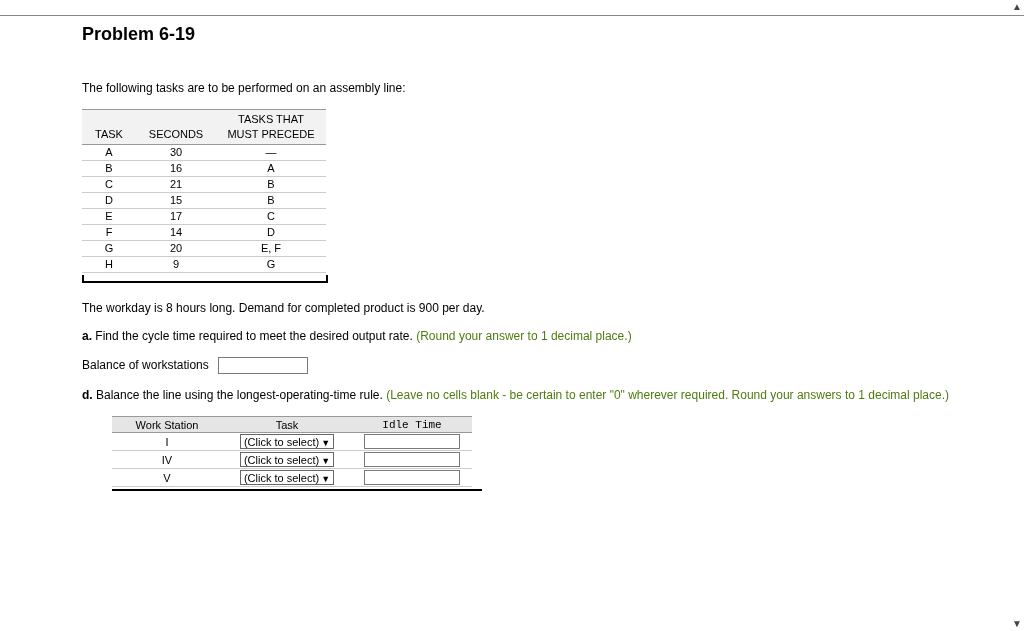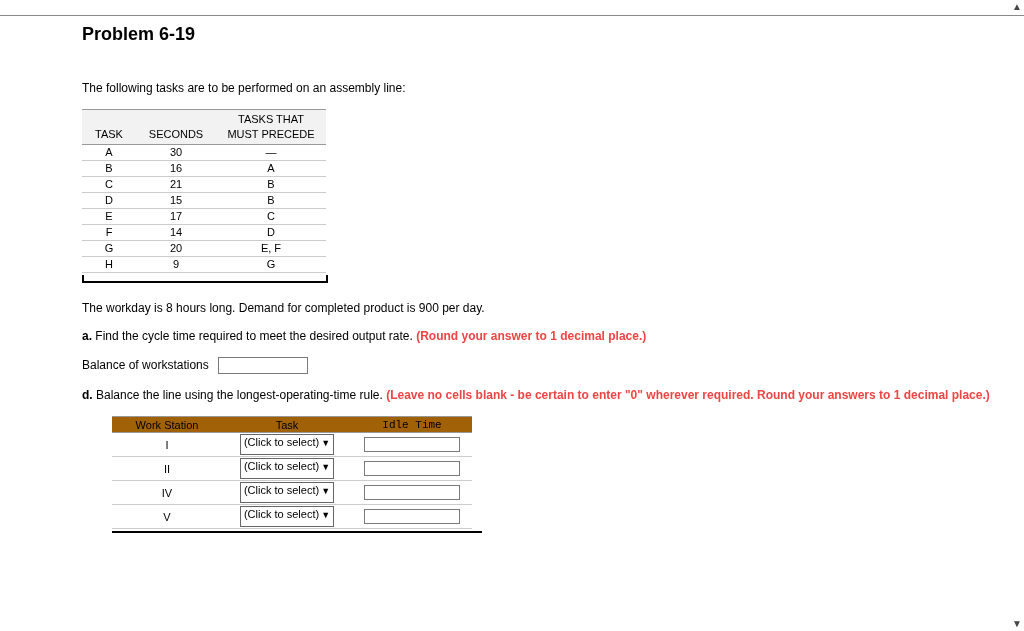--- a/index.html
+++ b/index.html
@@ -80,61 +80,61 @@
     position:absolute;
     bottom:0;
     width:2px;
     height:6px;
     background:#000;
   }
   .bracket::before{left:0;}
   .bracket::after{right:0;}
   p.line { margin: 0 0 14px 0; }
   .bold { font-weight: bold; }
-  .red { color: #ef4444; font-weight: bold; }
+  .red { color: #4d7c0f; font-weight: normal; }
   .answer-row { margin: 0 0 14px 0; }
   .label-left { display:inline-block; }
   input.text-in {
     width: 90px;
     height: 17px;
     border: 1px solid #7a7a7a;
     font-size: 12px;
     padding: 0 3px;
     vertical-align: middle;
     margin: 0 6px;
   }
   .ws-table {
     border-collapse: collapse;
     font-size: 11px;
     margin-left: 30px;
     margin-top: 6px;
   }
   .ws-table th {
     border-top: 1px solid #999;
     border-bottom: 1px solid #999;
-    background: #a16207;
+    background: #e5e5e5;
     font-weight: normal;
     padding: 1px 8px;
     height:16px;
   }
   .ws-table td {
     border-bottom: 1px solid #ccc;
     padding: 1px 8px;
     text-align: center;
     height:17px;
   }
   .ws-table .col-ws { width: 110px; }
   .ws-table .col-tk { width: 130px; }
   .ws-table .col-idle { width: 120px; font-family: Liberation Mono, monospace; }
   .sel {
     display:inline-block;
     border:1px solid #666;
     font-size:11px;
     padding:0 3px;
-    height:21px;
+    height:15px;
     line-height:15px;
     background:#fff;
     cursor:pointer;
     white-space:nowrap;
   }
   .sel .caret{ font-size:9px; margin-left:2px; }
   .idle-in {
     width: 96px;
     height: 15px;
     border: 1px solid #7a7a7a;
@@ -240,25 +240,20 @@
         <th class="col-idle">Idle Time</th>
       </tr>
     </thead>
     <tbody>
       <tr>
         <td>I</td>
         <td><span class="sel"><span>(Click to select)</span><span class="caret">▼</span></span></td>
         <td><input class="idle-in" type="text" style=""></td>
       </tr>
       <tr>
-        <td>II</td>
-        <td><span class="sel"><span>(Click to select)</span><span class="caret">▼</span></span></td>
-        <td><input class="idle-in" type="text" style=""></td>
-      </tr>
-      <tr>
         <td>IV</td>
         <td><span class="sel"><span>(Click to select)</span><span class="caret">▼</span></span></td>
         <td><input class="idle-in" type="text" style=""></td>
       </tr>
       <tr>
         <td>V</td>
         <td><span class="sel"><span>(Click to select)</span><span class="caret">▼</span></span></td>
         <td><input class="idle-in" type="text" style=""></td>
       </tr>
     </tbody>

